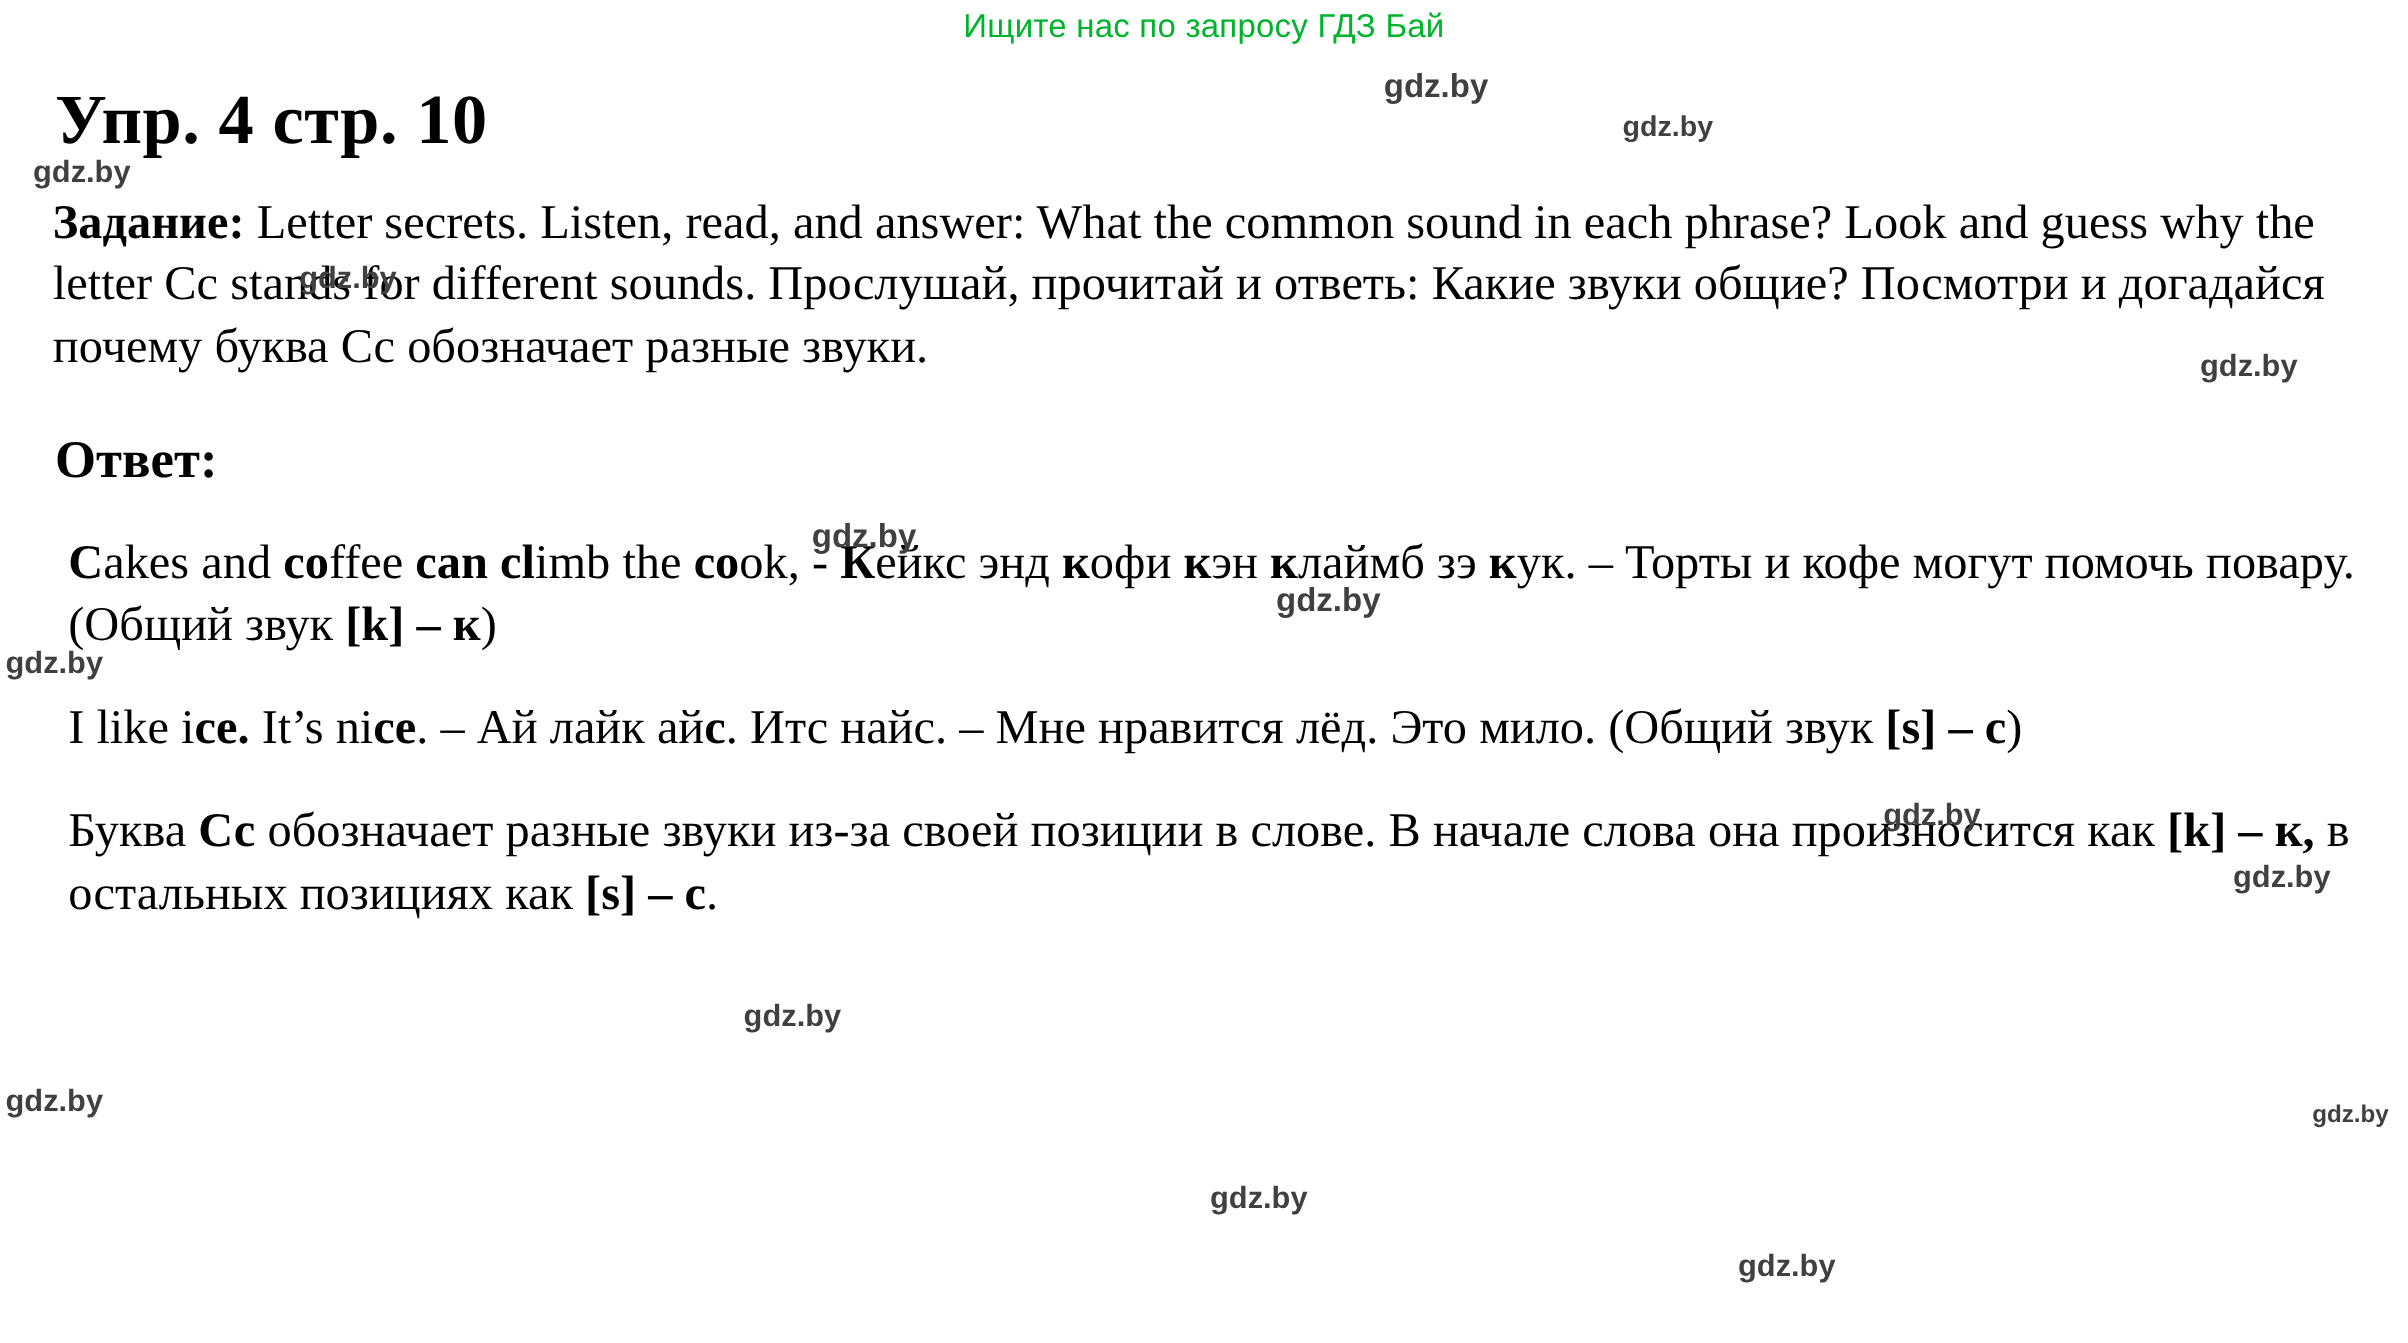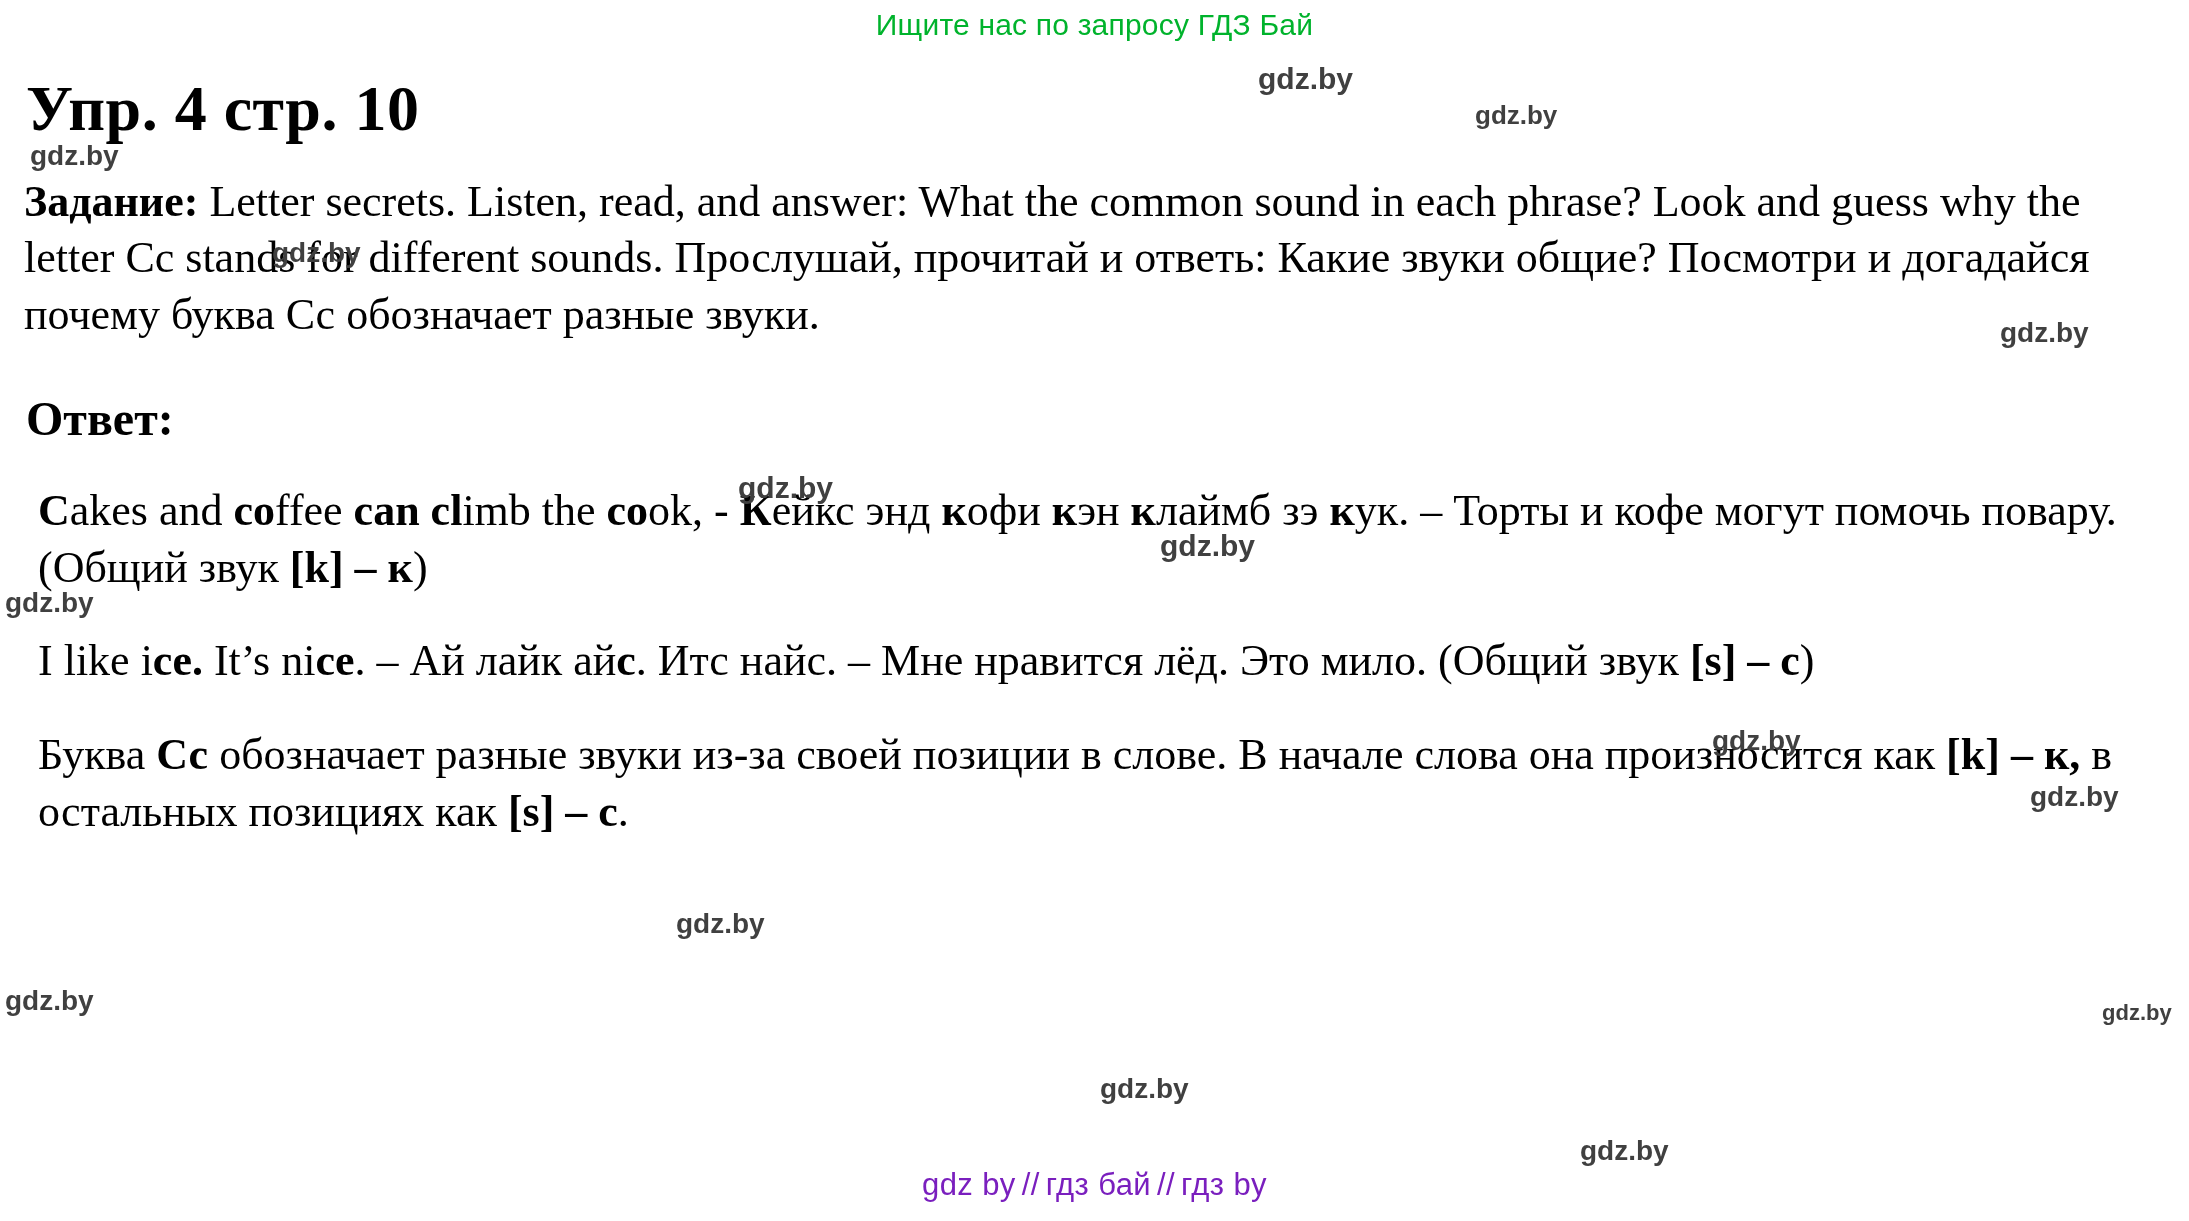--- a/index.html
+++ b/index.html
@@ -14,21 +14,21 @@
     font-family: "Liberation Serif", serif;
     color: #000000;
     overflow: hidden;
   }
 
   .page {
     position: relative;
     width: 2189px;
     height: 1221px;
     box-sizing: border-box;
-    padding: 0 16px;
+    padding: 0 40px;
   }
 
   
   .promo {
     text-align: center;
     color: #00b32c;
     font-family: "Liberation Sans", sans-serif;
     font-size: 30px;
     font-weight: 400;
     padding-top: 8px;
@@ -121,17 +121,14 @@
       <div class="wm" style="left: 5px; top: 587px; font-size: 28px;">gdz.by</div>
       <div class="wm" style="left: 1712px; top: 725px; font-size: 28px;">gdz.by</div>
       <div class="wm" style="left: 2030px; top: 781px; font-size: 28px;">gdz.by</div>
       <div class="wm" style="left: 676px; top: 908px; font-size: 28px;">gdz.by</div>
       <div class="wm" style="left: 5px; top: 985px; font-size: 28px;">gdz.by</div>
       <div class="wm" style="left: 2102px; top: 1000px; font-size: 22px;">gdz.by</div>
       <div class="wm" style="left: 1100px; top: 1073px; font-size: 28px;">gdz.by</div>
       <div class="wm" style="left: 1580px; top: 1135px; font-size: 28px;">gdz.by</div>
     </div>
 
-  <div class="footer">
-    <a href="#" class="flink" style="color:#7a1fbe;text-decoration:none;">gdz by</a><span class="sep">//</span><a href="#" class="flink" style="color:#7a1fbe;text-decoration:none;">гдз бай</a><span class="sep">//</span><a href="#" class="flink" style="color:#7a1fbe;text-decoration:none;">гдз by</a>
-  </div>
 
 </div>
 
 </body></html>

